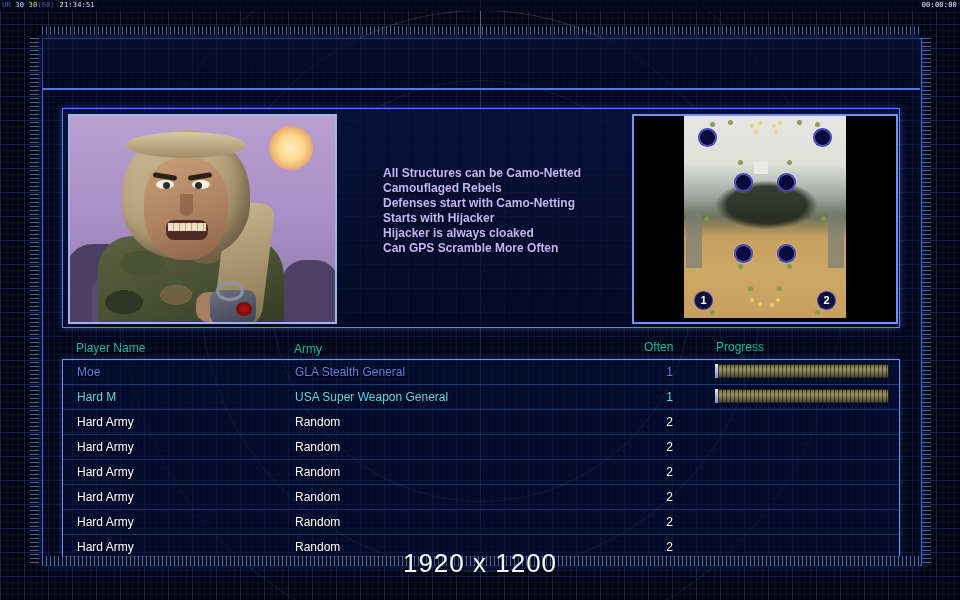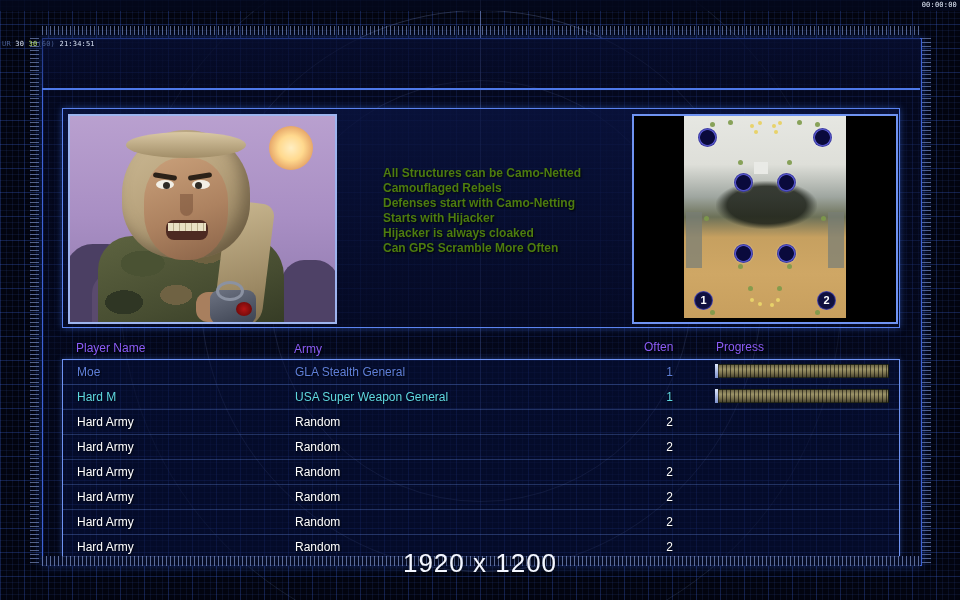--- a/index.html
+++ b/index.html
@@ -27,21 +27,21 @@
   .r3{width:720px;height:720px;left:120px;top:-70px;
       border-color:rgba(150,175,235,.13);}
   .radar-sweep{position:absolute;left:480px;top:0;width:1px;height:580px;
       background:linear-gradient(to bottom, rgba(175,195,255,.40), rgba(120,150,230,.05));}
 
   
   .topbar{position:absolute;left:0;top:0;width:960px;height:11px;
      background:rgba(4,8,28,.85);z-index:30;}
   .topbar .lbl{position:absolute;top:1px;font-size:7px;line-height:9px;
      font-family:"DejaVu Sans Mono",monospace;letter-spacing:.2px;white-space:nowrap;}
-  .tb-left{left:2px;color:#8fa6d8;margin-top:39px;}
+  .tb-left{left:2px;color:#8fa6d8;}
   .tb-left .g{color:#b9e06a;}
   .tb-left .d{color:#4a5f92;}
   .tb-left .w{color:#d8e2f5;}
   .tb-right{right:3px;color:#e4ecfb;}
 
   
   .ruler-h{position:absolute;height:9px;
     background-image:repeating-linear-gradient(to right,
       rgba(150,175,235,.55) 0 1px, transparent 1px 4px);}
   .ruler-v{position:absolute;width:9px;
@@ -115,21 +115,21 @@
   .hand{position:absolute;left:126px;bottom:0px;width:36px;height:30px;
      border-radius:12px;background:#a87f5e;}
   .gadget{position:absolute;left:140px;bottom:-2px;width:46px;height:34px;
      border-radius:9px;background:linear-gradient(160deg,#6d7382,#3b4150);}
   .gadget-red{position:absolute;left:26px;top:12px;width:16px;height:14px;border-radius:50%;
      background:radial-gradient(circle,#b31515,#5c0606);}
   .gadget-ring{position:absolute;left:6px;top:-9px;width:22px;height:14px;
      border:3px solid #8b92a2;border-radius:50%;}
 
   .desc{position:absolute;left:383px;top:166px;z-index:16;width:250px;}
-  .desc div{font-size:12px;font-weight:bold;color:#4d7c0f;line-height:15px;
+  .desc div{font-size:12px;font-weight:bold;color:#c4b5fd;line-height:15px;
      text-shadow:1px 1px 2px rgba(0,0,0,.9);white-space:nowrap;}
 
   .map-box{position:absolute;left:632px;top:114px;width:262px;height:206px;
      z-index:16;border:2px solid #6f93f2;background:#000;overflow:hidden;}
   .map-inner{position:absolute;left:50px;top:0;width:162px;height:202px;
      background:linear-gradient(180deg,#e6e7e2 0%,#dedfd9 24%,#9fa6a0 40%,
        #6c7158 50%,#c6a060 60%,#cfa765 78%,#c79f5e 100%);}
   .map-dark{position:absolute;left:20%;top:32%;width:62%;height:24%;
      background:radial-gradient(ellipse at center, rgba(28,32,24,.82) 0 55%, rgba(28,32,24,0) 72%);}
   .map-rock{position:absolute;background:rgba(120,126,118,.72);}
@@ -137,21 +137,21 @@
      background:radial-gradient(circle,#0a0a3c 0 52%,#5a5ad0 58%,#2b2b8c 72%,#0e0e3e 100%);
      box-shadow:0 0 2px rgba(255,255,255,.5);}
   .num{position:absolute;width:19px;height:19px;border-radius:50%;
      background:radial-gradient(circle,#10103e 0 58%,#4a4ac0 70%,#15154a 100%);
      color:#fff;font-size:11px;font-weight:bold;text-align:center;line-height:19px;}
   .tree{position:absolute;width:5px;height:5px;border-radius:50%;background:#7d9a4a;opacity:.9;}
   .gold{position:absolute;width:4px;height:4px;border-radius:50%;background:#e8d26a;}
 
   
   .tbl-head{position:absolute;left:62px;top:338px;width:836px;height:20px;z-index:16;}
-  .tbl-head span{position:absolute;font-size:12px;color:#8b5cf6;
+  .tbl-head span{position:absolute;font-size:12px;color:#14b8a6;
      text-shadow:1px 1px 2px rgba(0,0,0,.85);}
   .h-name{left:14px;top:3px;}
   .h-army{left:232px;top:4px;}
   .h-team{left:582px;top:2px;}
   .h-prog{left:654px;top:2px;}
 
   .tbl{position:absolute;left:62px;top:359px;width:836px;height:196px;z-index:16;
      border:1px solid #6f93f2;background:rgba(8,18,70,.42);
      box-shadow:0 0 6px rgba(70,120,240,.4);}
   .row{position:relative;height:24px;border-bottom:1px solid rgba(110,150,240,.28);}

